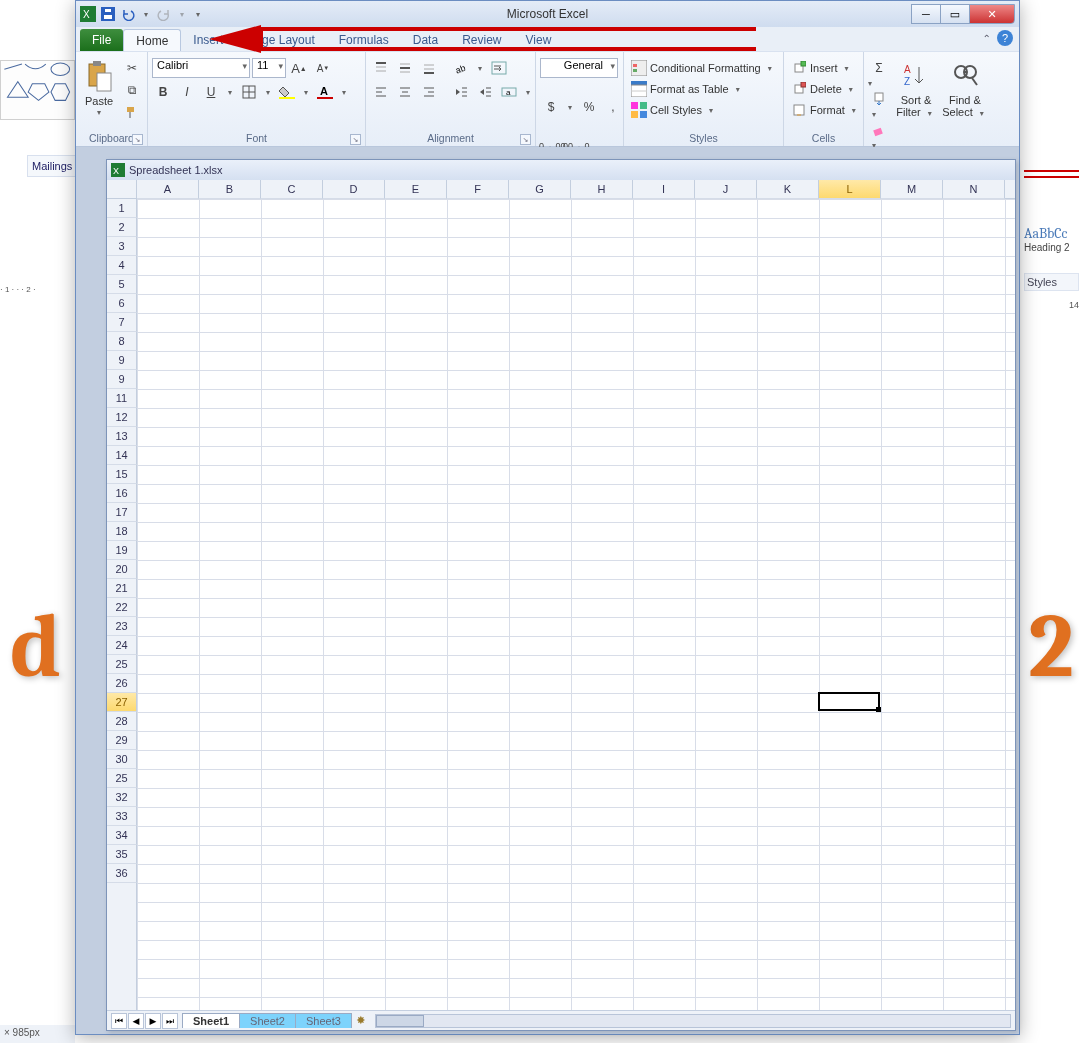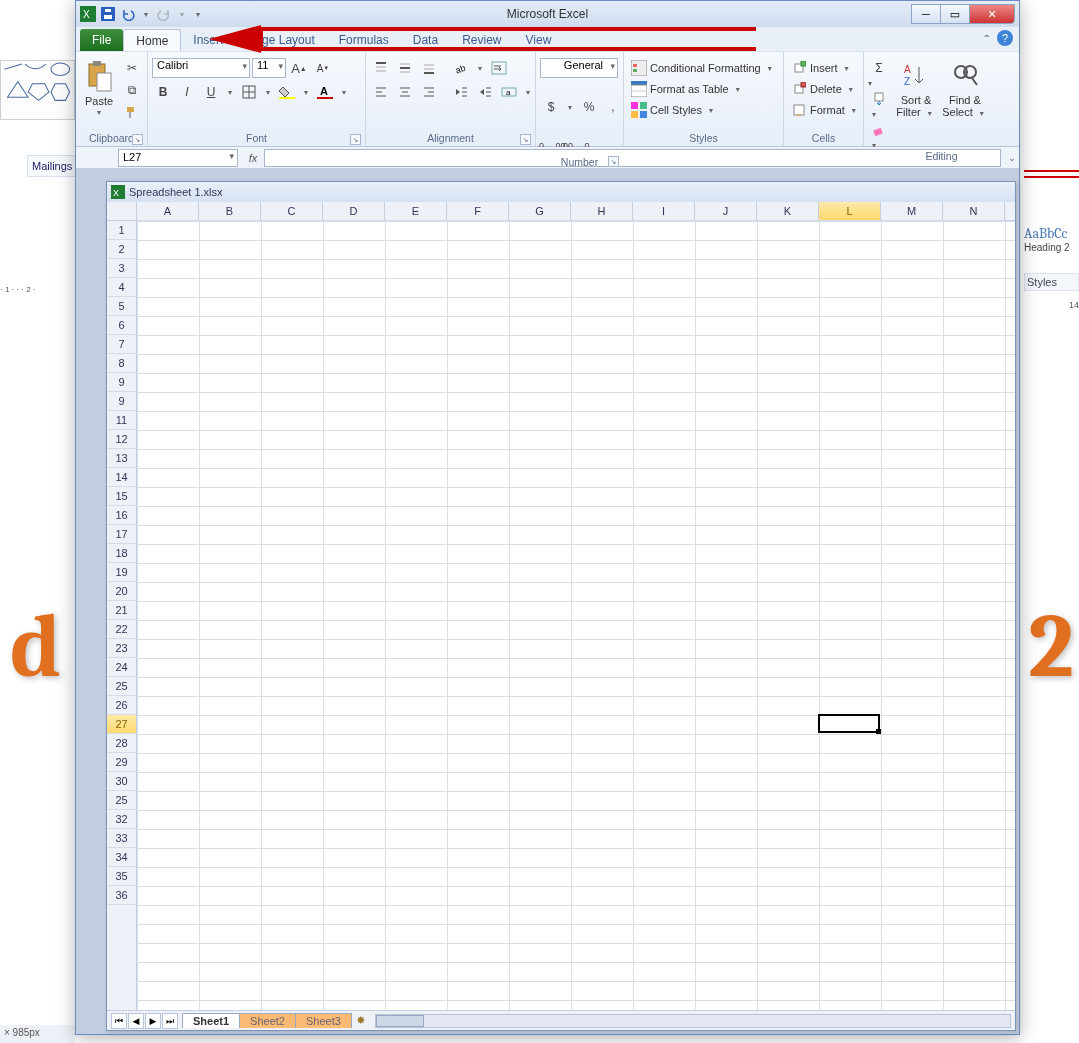--- a/index.html
+++ b/index.html
@@ -101,21 +101,21 @@
 
 
 .overlay-label { position: absolute; top: 395px; left: 460px; font-family: Cambria, Georgia, serif; font-size: 78px; font-weight: bold; color: #c42e2e; text-shadow: 3px 4px 8px rgba(0,0,0,0.35); white-space: nowrap; z-index: 30; pointer-events: none;}
 
 
 .sheettabs { height: 20px; background: #eef2f8; border-top: 1px solid #c4cfe0; display:flex; align-items:center; font-size: 11px; }
 .navset { display:flex; gap: 1px; padding: 0 4px;}
 .navbtn { width: 16px; height: 16px; border: 1px solid #b8c4d8; background: #fff; font-size: 9px; line-height: 14px; text-align:center;}
 .sheettab { padding: 1px 10px; background: #fff; border: 1px solid #9aaac4; border-bottom: none; margin-right: -1px; color: #333;}
 .sheettab.active{ font-weight: bold; background: #fff;}
-.sheettab.inactive{ background: #fdba74; color:#667;}
+.sheettab.inactive{ background: #7dd3fc; color:#667;}
 .newsheet { width: 20px; text-align:center; color:#9a7b2c;}
 .hscroll { flex:1; margin: 0 4px; height: 14px; background: #e2e7f1; border:1px solid #b8c4d8; position: relative;}
 .hscroll .thumb{ position:absolute; left:0; top:0; width: 48px; height:100%; background:#cdd7e6; border:1px solid #9aaac4;}
 
 
 .statusbar { height: 22px; background: linear-gradient(#e8eef8,#d4def0); border-top: 1px solid #b9c7dc; display:flex; align-items:center; font-size: 11px; color:#335; padding: 0 6px;}
 .statusbar .right { margin-left:auto; display:flex; align-items:center; gap: 4px;}
 .viewbtn { width: 18px; height: 16px; border:1px solid #aab7cd; background:#fff; font-size:9px; line-height:14px; text-align:center;}
 .viewbtn.active{ background: #fdeeb3; border-color:#e5b34d;}
 .zoomslider { width: 120px; height: 4px; background:#adb9cd; position: relative; border-radius: 2px;}
@@ -528,26 +528,20 @@
             </span>
           <span class="txt"><span>Find &amp; Select</span> <span class="dropsplit">▾</span></span>
         </div>
       </div>
       <div class="label">
           <span>Editing</span>
         </div>
     </div>
   </div>
 
-  <div class="formulabar">
-    <div class="namebox">L27</div>
-    <div class="fx-btn">fx</div>
-    <div class="fx-input"></div>
-    <div class="fx-expand">⌄</div>
-  </div>
 
   <div class="docwin">
     <div class="subwin">
       <div class="subtitle">
         <span class="xlic"><svg width="14" height="14">
               <rect width="14" height="14" fill="#1e7c33"></rect>
               <text x="2" y="11" font-size="9" fill="#fff">X</text>
             </svg></span>
         <span>Spreadsheet 1.xlsx</span>
       </div>

